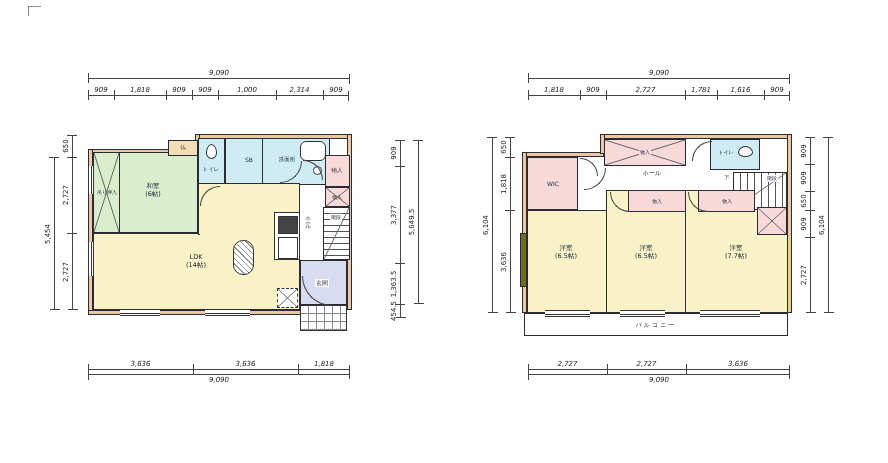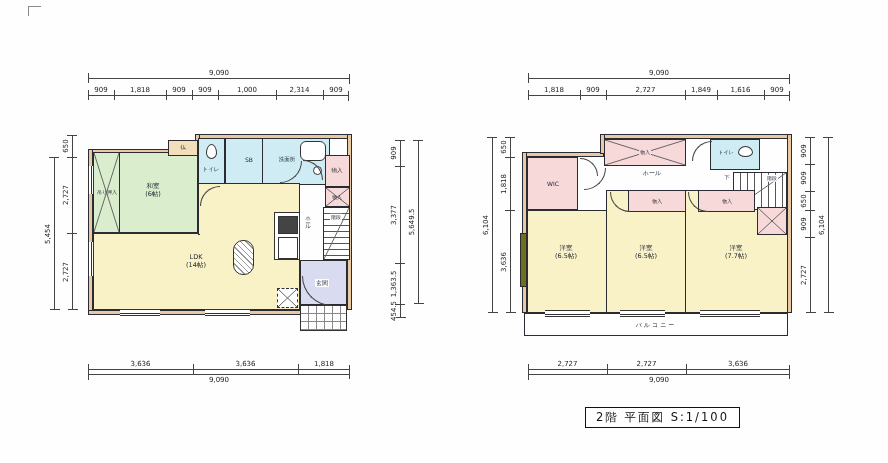--- a/index.html
+++ b/index.html
@@ -1,19 +1,19 @@
 <!DOCTYPE html>
 <html><head>
 <meta charset="utf-8">
 <style>
   html,body{margin:0;padding:0;background:#ffffff;}
   #canvas{position:relative;width:888px;height:463px;background:#fefefe;overflow:hidden;
           font-family:"DejaVu Sans",sans-serif;color:#1c2333;}
   
-  .hdim{position:absolute;display:flex;height:13px;}
+  .hdim{position:absolute;display:flex;height:13px;font-style:italic;}
   .hseg{position:relative;box-sizing:border-box;border-bottom:1px solid #444;}
   .hseg::before{content:"";position:absolute;left:-0.5px;bottom:-5px;width:1px;height:10px;background:#444;}
   .hdim::after{content:"";position:absolute;right:0;bottom:-5px;width:1px;height:10px;background:#444;}
   .hseg span{position:absolute;left:0;right:0;bottom:1px;text-align:center;font-size:7px;color:#222;white-space:nowrap;}
   .hdim.below{height:13px;}
   .hdim.below .hseg{border-bottom:none;border-top:1px solid #444;}
   .hdim.below .hseg::before{bottom:auto;top:-5px;}
   .hdim.below::after{bottom:auto;top:-5px;}
   .hdim.below .hseg span{bottom:auto;top:1px;}
   .vdim{position:absolute;width:13px;}
@@ -244,21 +244,21 @@
     <div class="hseg" style="width:52px;">
         <span>1,818</span>
       </div>
     <div class="hseg" style="width:26px;">
         <span>909</span>
       </div>
     <div class="hseg" style="width:79px;">
         <span>2,727</span>
       </div>
     <div class="hseg" style="width:32px;">
-        <span>1,849</span>
+        <span>1,781</span>
       </div>
     <div class="hseg" style="width:47px;">
         <span>1,616</span>
       </div>
     <div class="hseg" style="width:26px;">
         <span>909</span>
       </div>
   </div>
 
   <div class="vdim" style="left:480px;top:137px;">
@@ -386,16 +386,13 @@
   <div class="winh" style="left:545px;top:310px;width:45px;height:7px;"></div>
   <div class="winh" style="left:620px;top:310px;width:45px;height:7px;"></div>
   <div class="winh" style="left:700px;top:310px;width:60px;height:7px;"></div>
 
   <div class="arc br" style="left:584px;top:168px;width:22px;height:22px;"></div>
   <div class="arc bl" style="left:610px;top:192px;width:20px;height:20px;"></div>
   <div class="arc bl" style="left:688px;top:192px;width:20px;height:20px;"></div>
   <div class="arc tl" style="left:692px;top:141px;width:20px;height:20px;"></div>
   <div class="arc tr" style="left:580px;top:158px;width:18px;height:18px;"></div>
 
-  <div class="titlebox" style="left:585px;top:407px;">
-    <span>2階 平面図 S:1/100</span>
-  </div>
 </div>
 
 </body></html>

